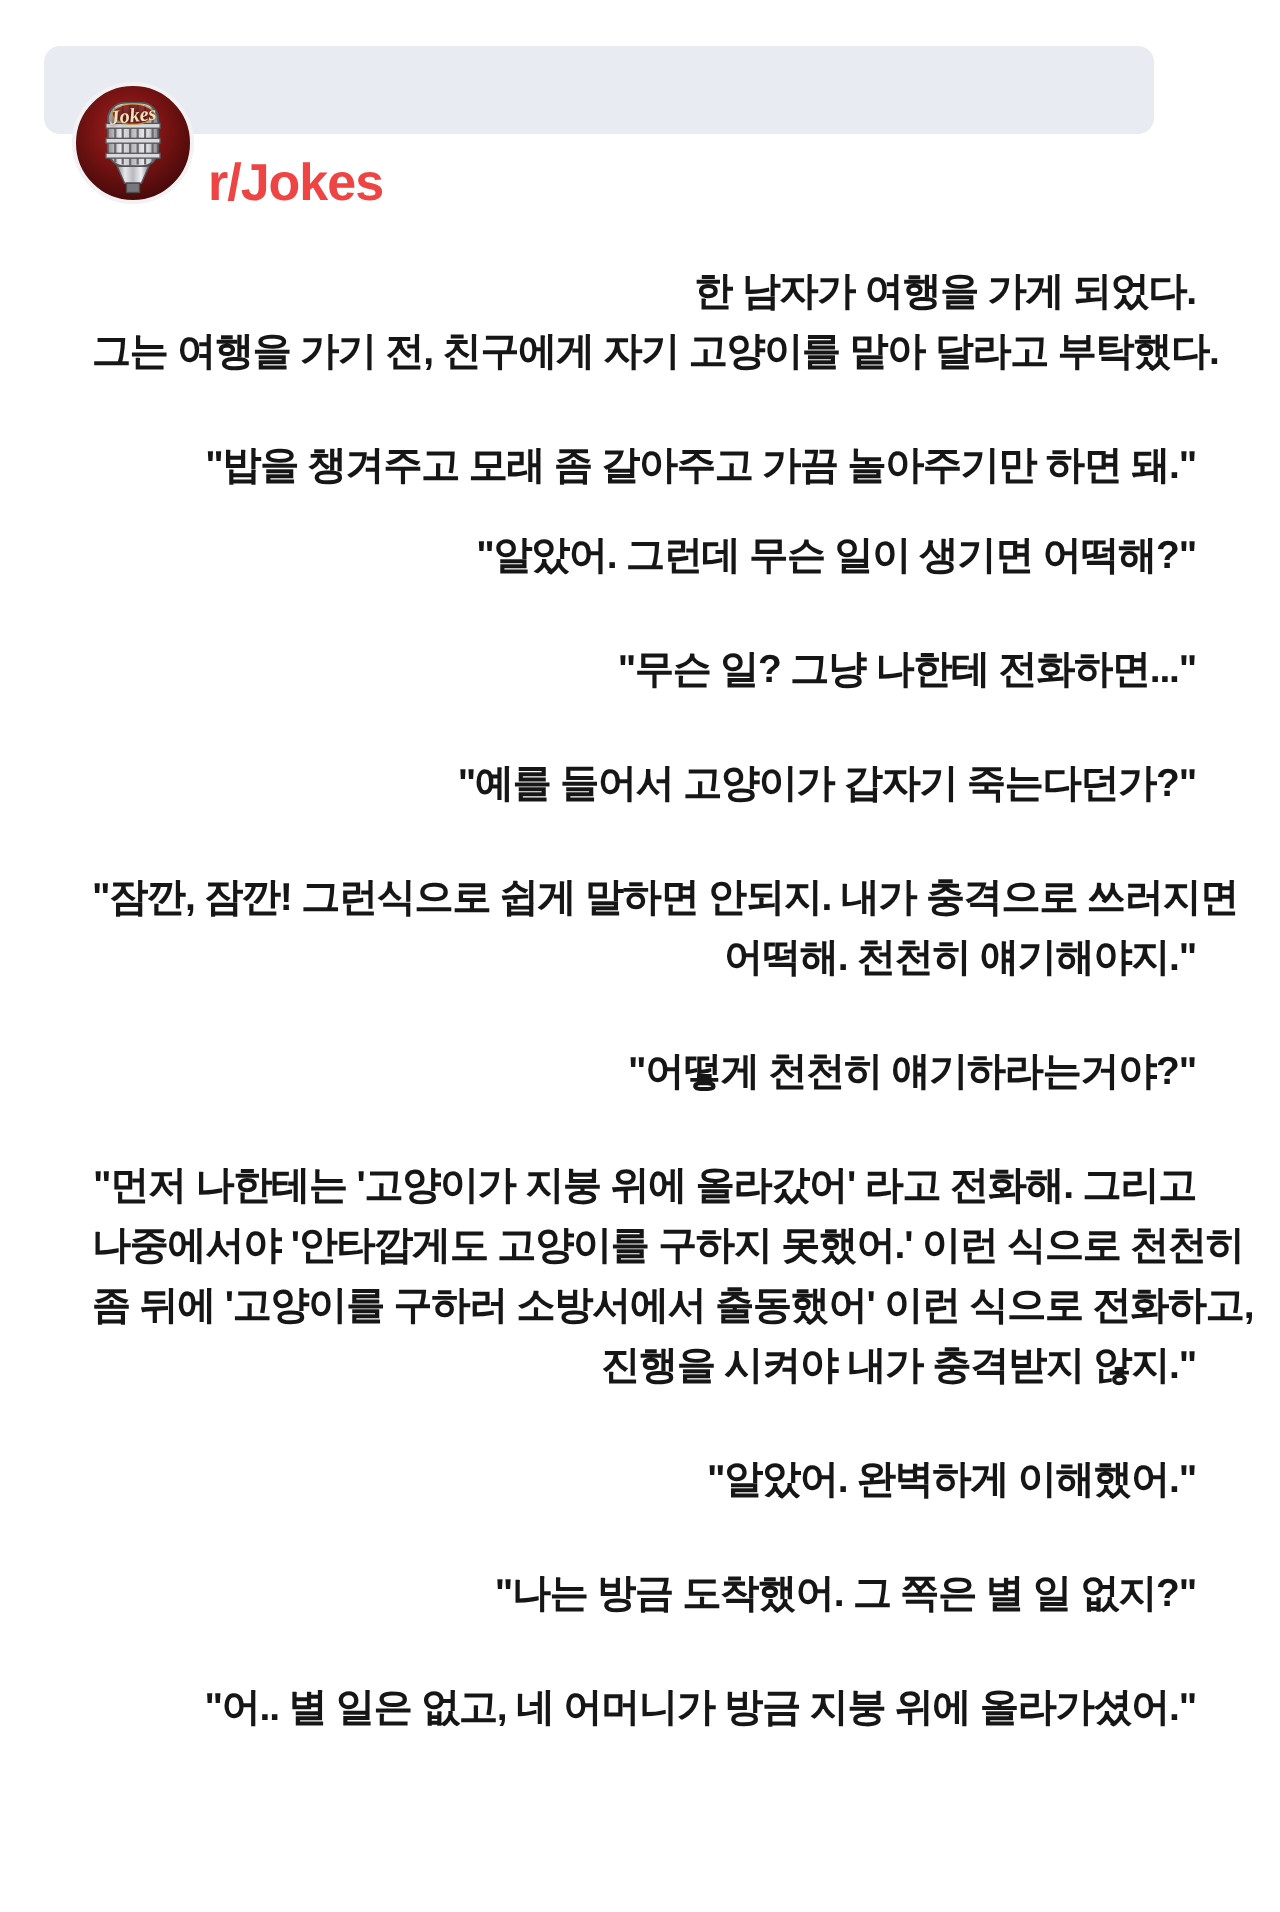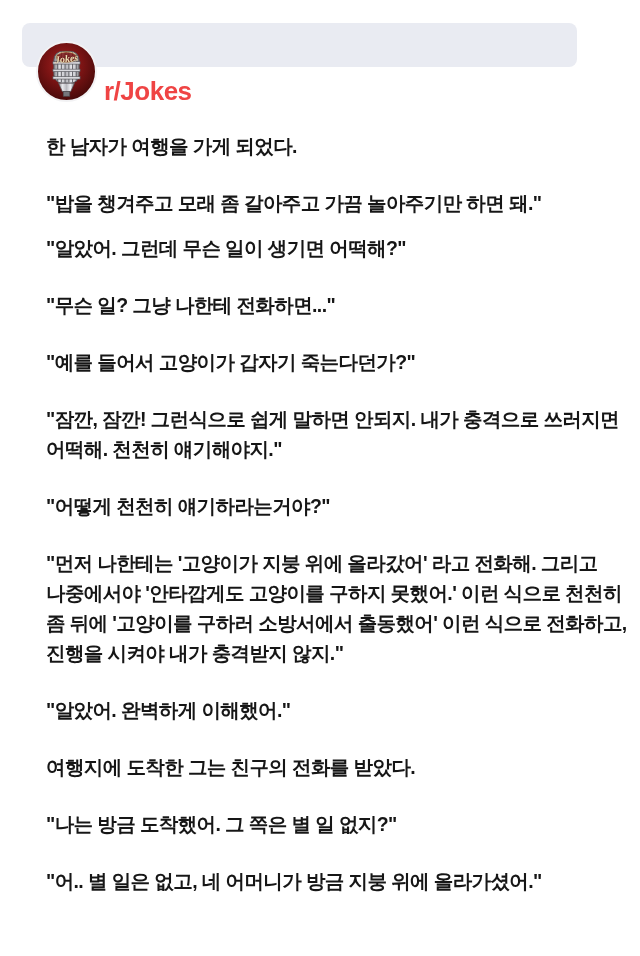--- a/index.html
+++ b/index.html
@@ -62,20 +62,21 @@
     color: #ef4444;
     letter-spacing: -0.5px;
   }
   
   .content {
     position: absolute;
     left: 46px;
     top: 131px;
     width: 552px;
     color: #161616;
+    text-align: right;
   }
   .para {
     margin: 0 0 27px 0;
     font-size: 19.5px;
     font-weight: 700;
     line-height: 30px;
     letter-spacing: -0.6px;
   }
   .para.tight { margin-bottom: 15px; }
   .line { display: block; white-space: nowrap; }
@@ -121,20 +122,21 @@
     </svg>
     <span class="avatar-label">Jokes</span>
   </div>
 
   <div class="community-name">r/Jokes</div>
 
   <div class="content">
 
     <p class="para">
       <span class="line">한 남자가 여행을 가게 되었다.</span>
+      <span class="line">그는 여행을 가기 전, 친구에게 자기 고양이를 맡아 달라고 부탁했다.</span>
     </p>
 
     <p class="para tight">
       <span class="line">"밥을 챙겨주고 모래 좀 갈아주고 가끔 놀아주기만 하면 돼."</span>
     </p>
 
     <p class="para">
       <span class="line">"알았어. 그런데 무슨 일이 생기면 어떡해?"</span>
     </p>
 
@@ -159,23 +161,20 @@
       <span class="line">"먼저 나한테는 '고양이가 지붕 위에 올라갔어' 라고 전화해. 그리고</span>
       <span class="line">나중에서야 '안타깝게도 고양이를 구하지 못했어.' 이런 식으로 천천히</span>
       <span class="line">좀 뒤에 '고양이를 구하러 소방서에서 출동했어' 이런 식으로 전화하고,</span>
       <span class="line">진행을 시켜야 내가 충격받지 않지."</span>
     </p>
 
     <p class="para">
       <span class="line">"알았어. 완벽하게 이해했어."</span>
     </p>
 
-    <p class="para">
-      <span class="line">여행지에 도착한 그는 친구의 전화를 받았다.</span>
-    </p>
 
     <p class="para">
       <span class="line">"나는 방금 도착했어. 그 쪽은 별 일 없지?"</span>
     </p>
 
     <p class="para">
       <span class="line">"어.. 별 일은 없고, 네 어머니가 방금 지붕 위에 올라가셨어."</span>
     </p>
 
   </div>

